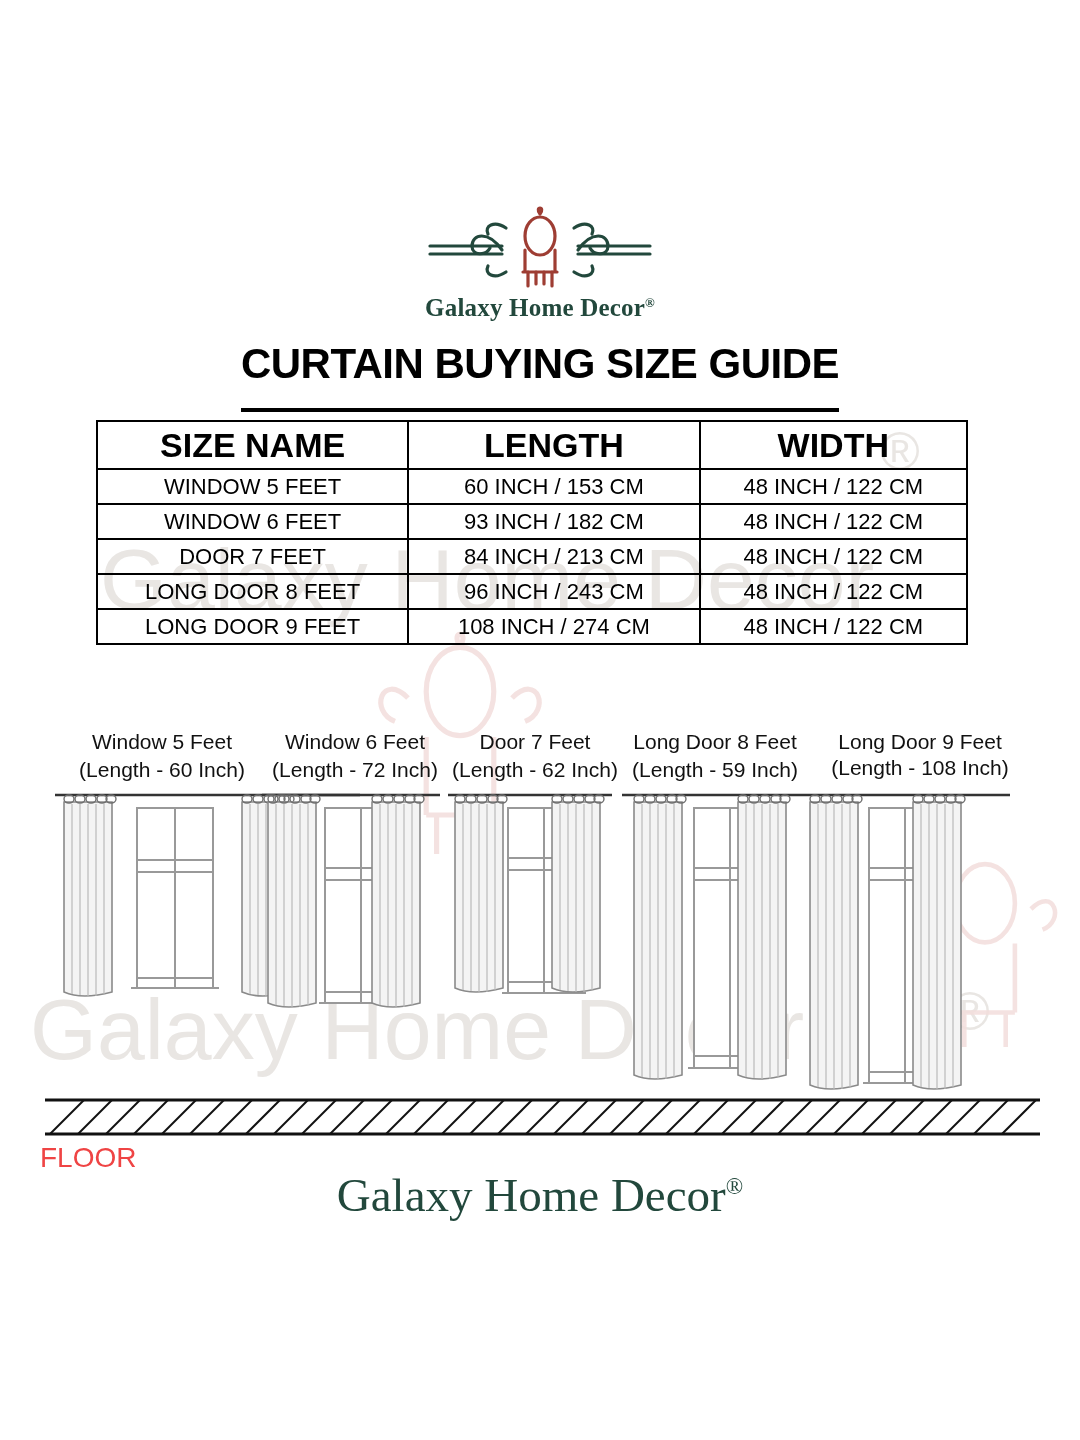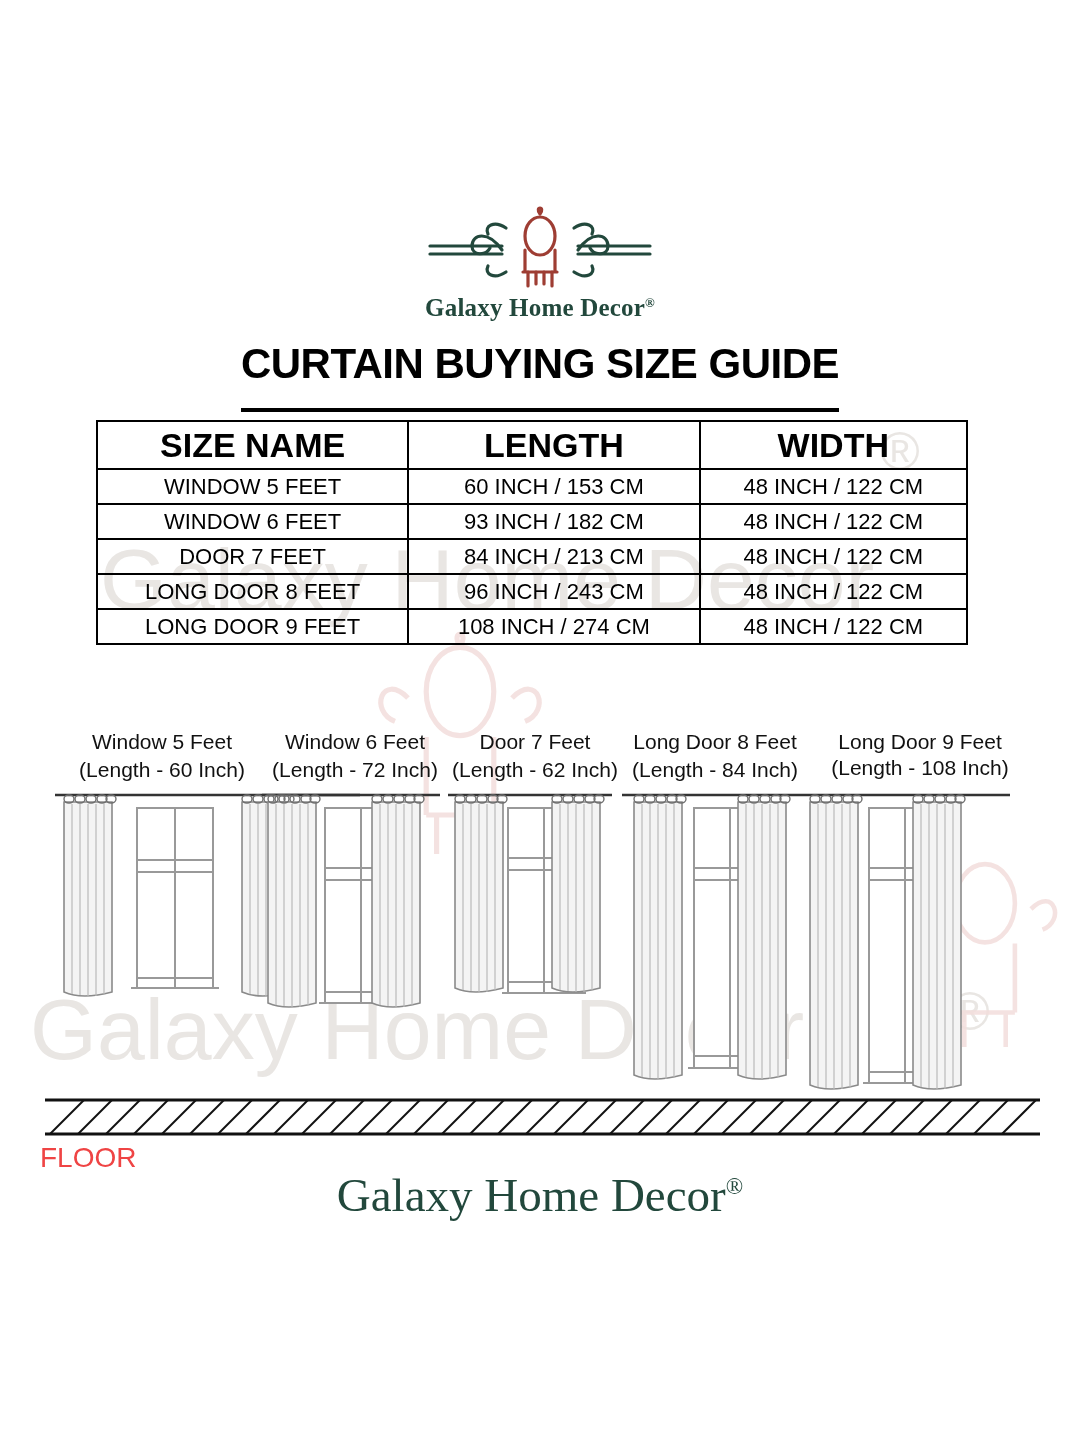--- a/index.html
+++ b/index.html
@@ -279,21 +279,21 @@
   <div class="set-label" style="top:30px; left:42px; width:240px;">Window 5 Feet</div>
   <div class="set-sub" style="top:58px; left:42px; width:240px;">(Length - 60 Inch)</div>
 
   <div class="set-label" style="top:30px; left:235px; width:240px;">Window 6 Feet</div>
   <div class="set-sub" style="top:58px; left:235px; width:240px;">(Length - 72 Inch)</div>
 
   <div class="set-label" style="top:30px; left:415px; width:240px;">Door 7 Feet</div>
   <div class="set-sub" style="top:58px; left:415px; width:240px;">(Length - 62 Inch)</div>
 
   <div class="set-label" style="top:30px; left:590px; width:250px;">Long Door 8 Feet</div>
-  <div class="set-sub" style="top:58px; left:590px; width:250px;">(Length - 84 Inch)</div>
+  <div class="set-sub" style="top:58px; left:590px; width:250px;">(Length - 59 Inch)</div>
 
   <div class="set-label" style="top:30px; left:795px; width:250px;">Long Door 9 Feet</div>
   <div class="set-sub" style="top:56px; left:795px; width:250px;">(Length - 108 Inch)</div>
 
   <svg width="1080" height="470" viewBox="0 0 1080 470" style="position:absolute; left:0; top:0;">
     <defs>
 
       <g id="floorhatch"></g>
     </defs>
 

